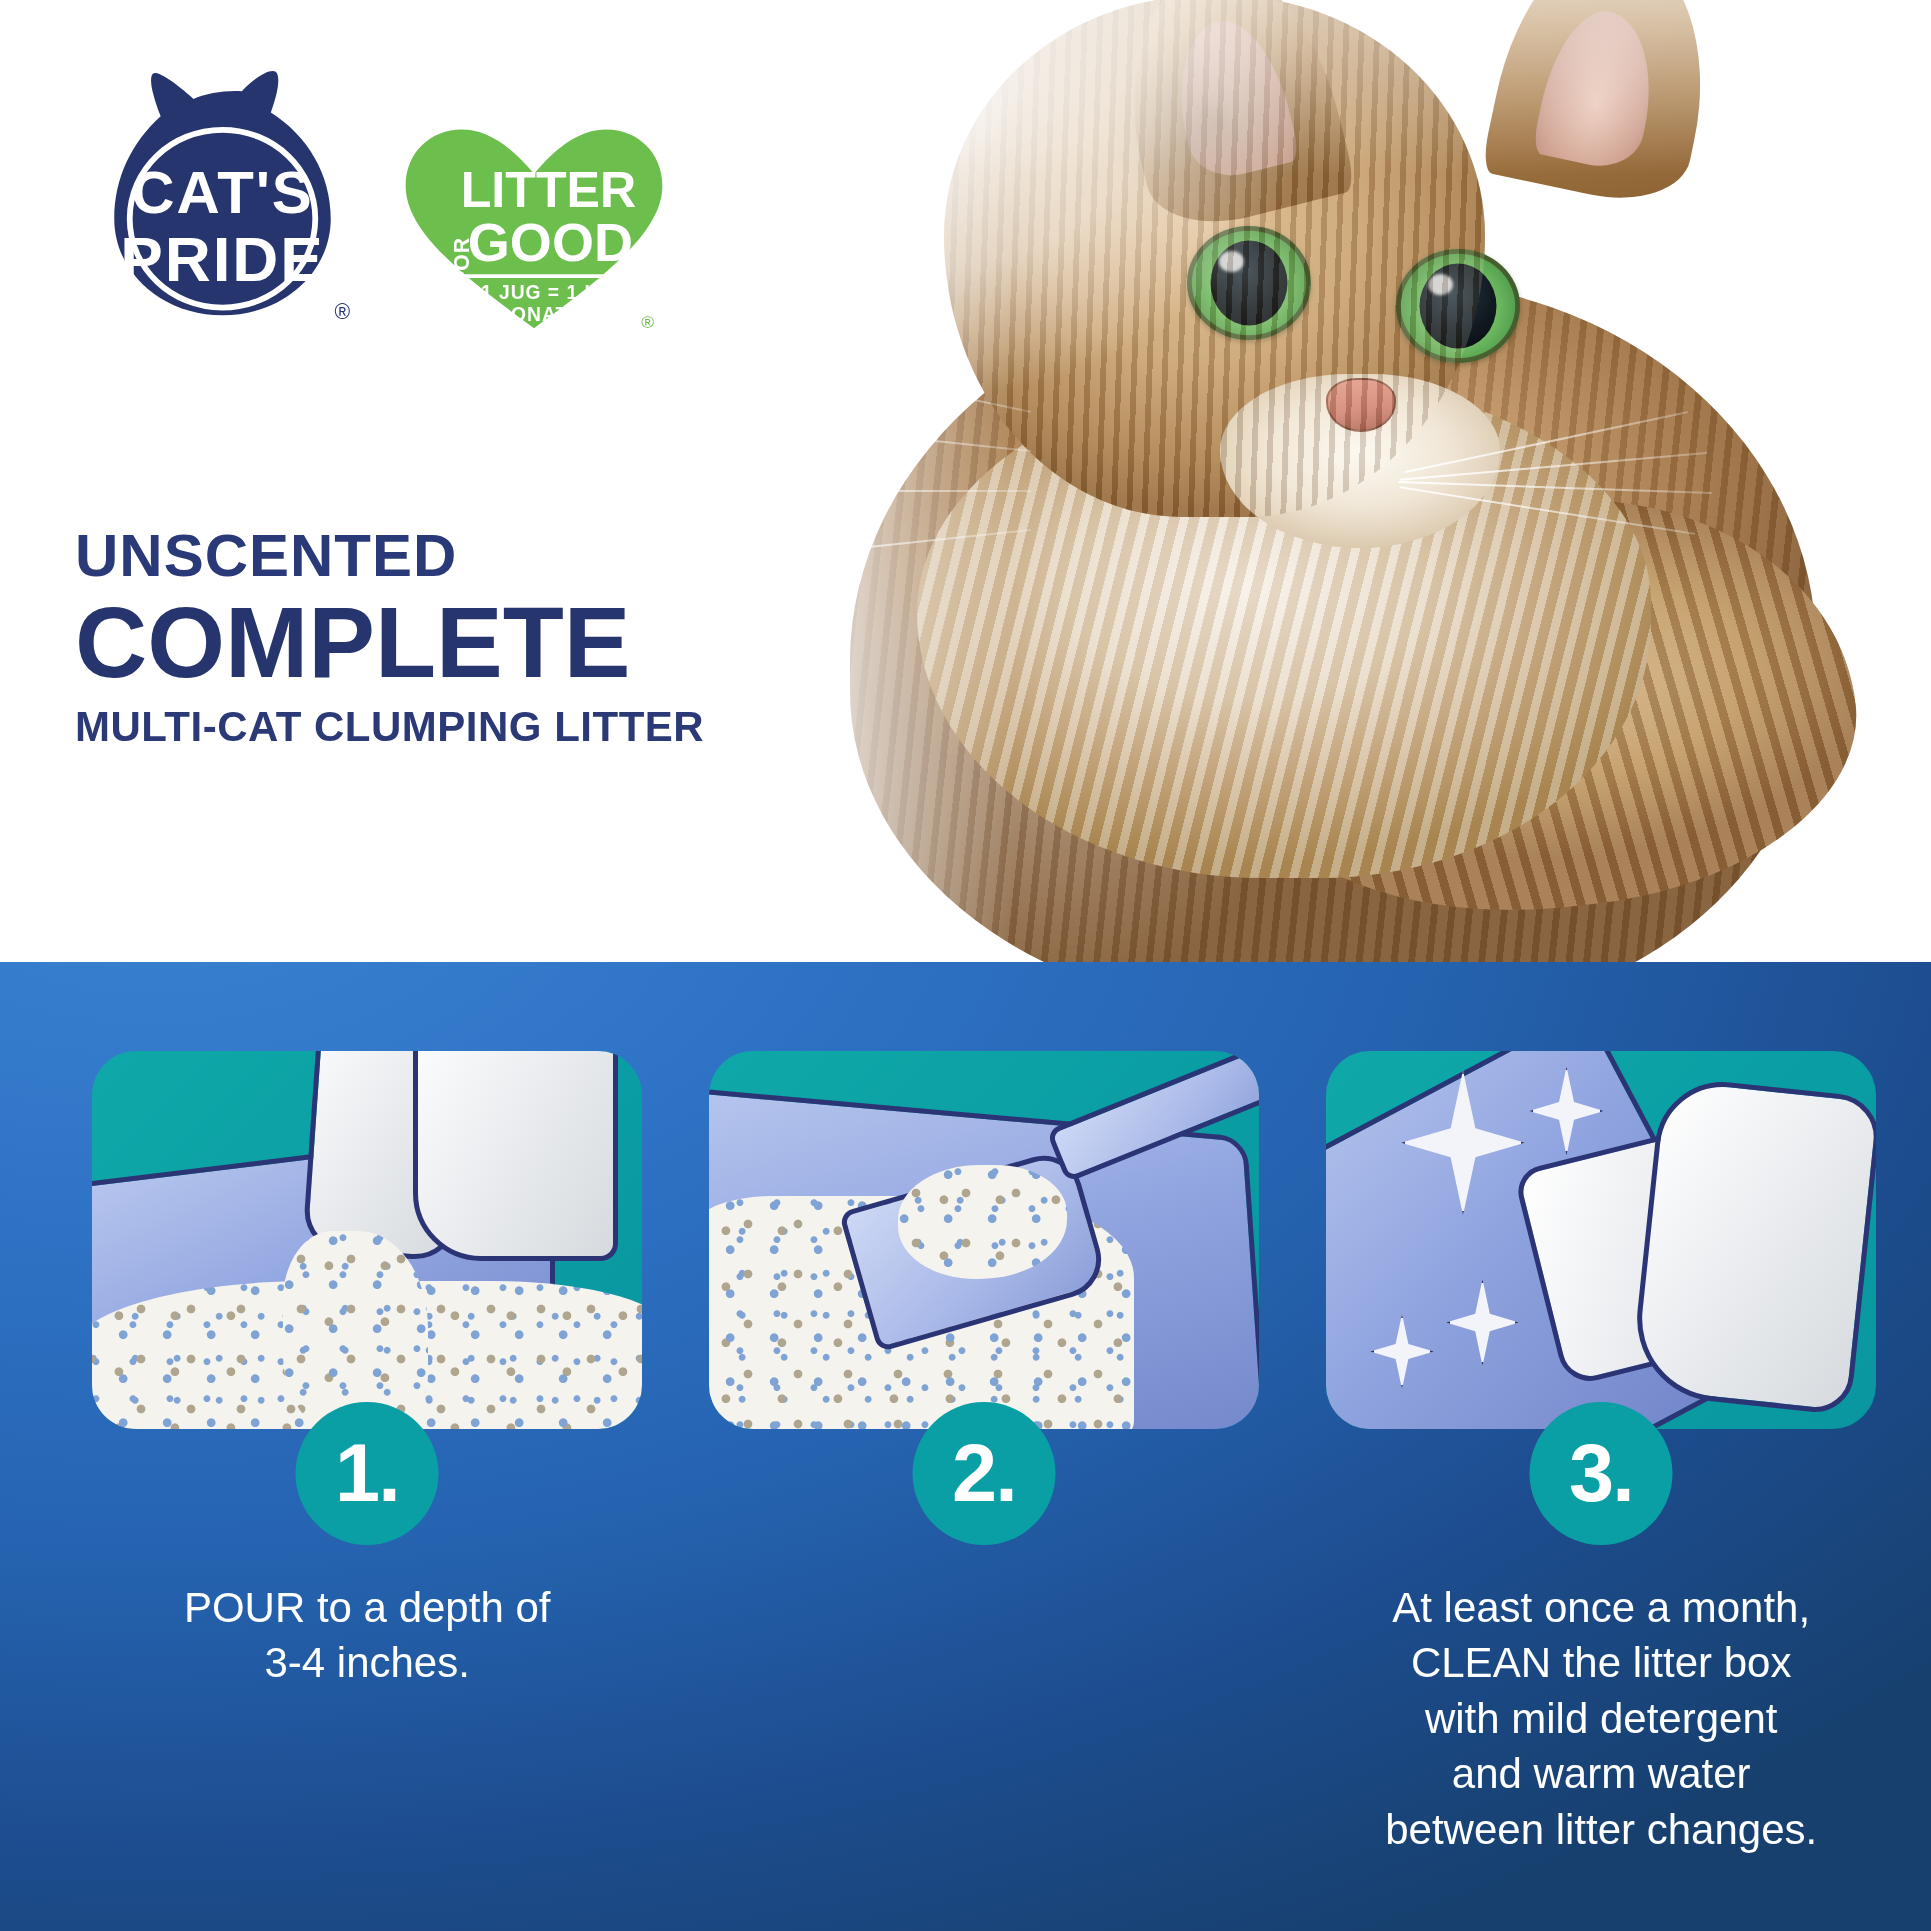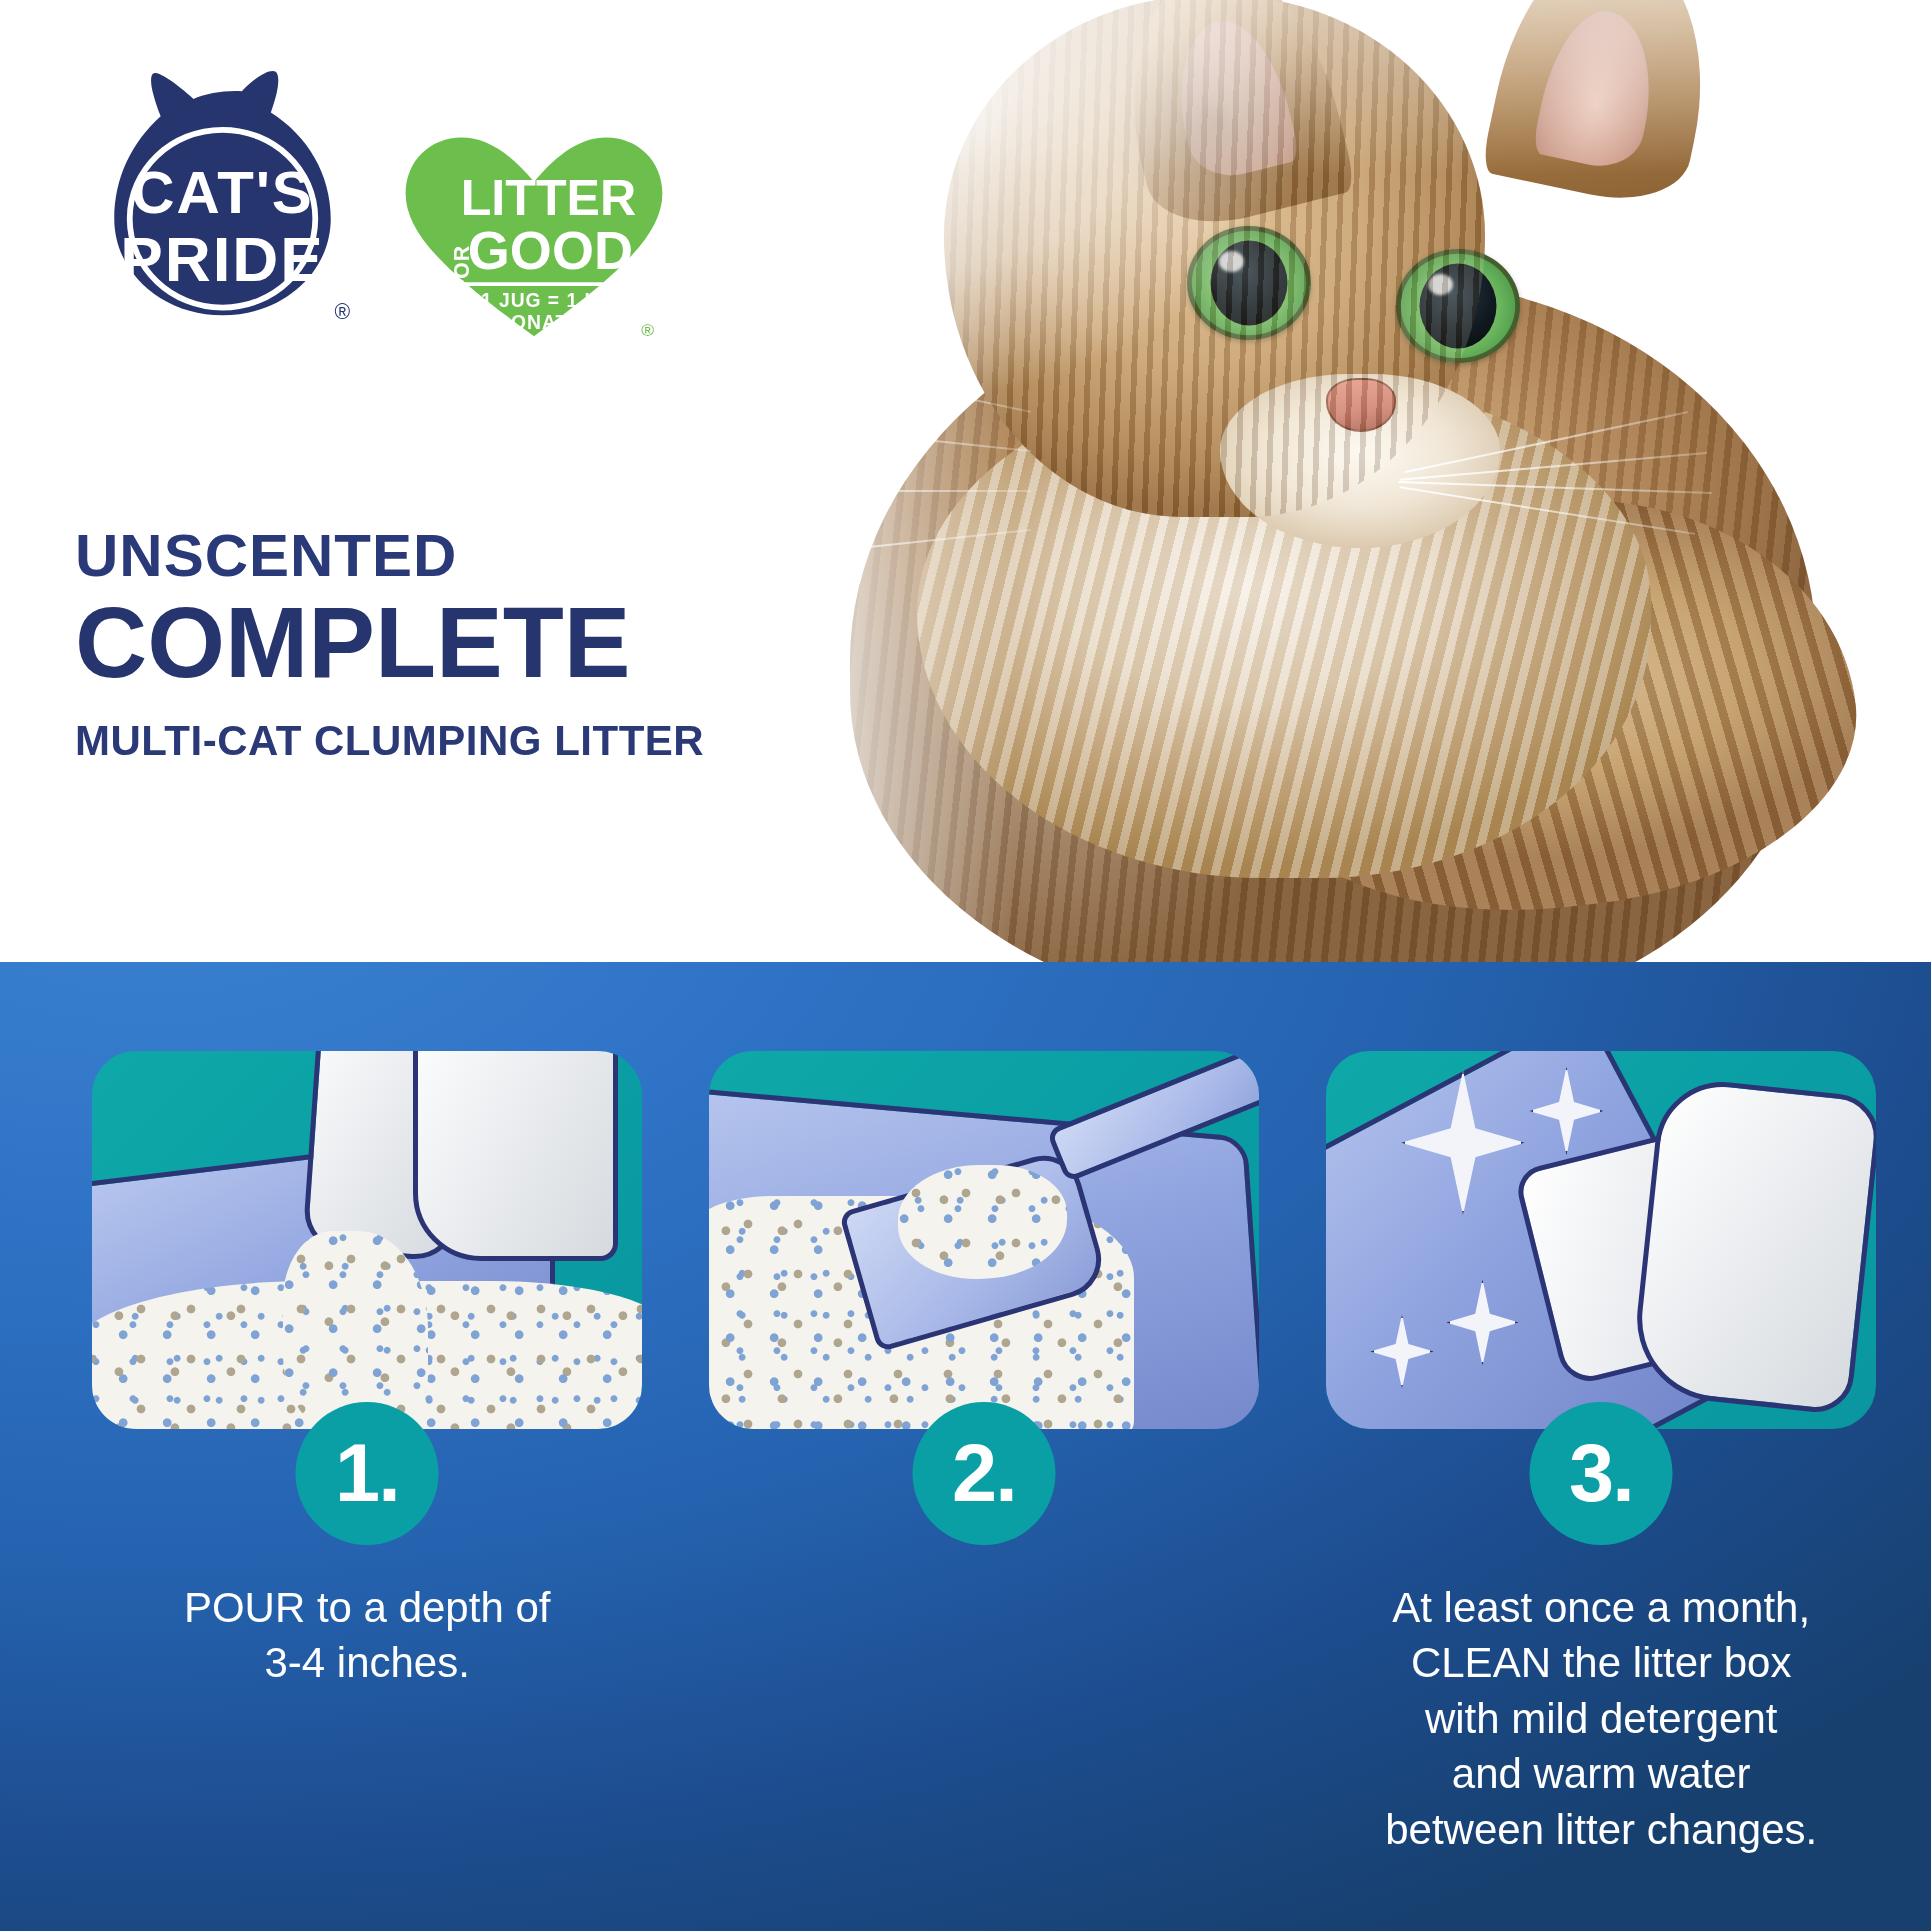--- a/index.html
+++ b/index.html
@@ -12,21 +12,21 @@
   .page { position: relative; width: 1931px; height: 1931px; overflow: hidden; background:#fff; }
 
   
   .top-panel { position: absolute; left:0; top:0; width:1931px; height:1230px; background:#ffffff; overflow:hidden; }
 
   
   .cp-logo { position:absolute; left:93px; top:66px; width:259px; height:261px; }
   .cp-logo svg { width:100%; height:100%; display:block; }
 
   
-  .lfg-logo { position:absolute; left:394px; top:122px; width:280px; height:222px; }
+  .lfg-logo { position:absolute; left:394px; top:114px; width:280px; height:222px; }
   .lfg-logo svg { width:100%; height:100%; display:block; }
 
   
   .cat-wrap { position:absolute; left:734px; top:-39px; width:1217px; height:1072px; }
 
   .cat-body {
     position:absolute; left:116px; top:319px; width:966px; height:734px;
     background:
       radial-gradient(ellipse 55% 48% at 48% 30%, #cfa473 0%, #b98d5d 45%, #96693c 80%, #7d5530 100%);
     border-radius: 48% 44% 40% 44% / 52% 50% 46% 44%;
@@ -125,21 +125,21 @@
     position:absolute; left:0; top:-19.3px; width:100%; height:232px;
     background: linear-gradient(180deg, rgba(255,255,255,.75) 0%, rgba(255,255,255,0) 100%);
     pointer-events:none;
   }
 
   
   .title-block { position:absolute; left:75px; top:526px; width:830px; color:#27356f; }
   .t-unscented { font-size:60px; font-weight:700; letter-spacing:1px; line-height:1.0; color:#2a3a78; }
   .t-complete  { font-size:100px; font-weight:700; letter-spacing:0px; line-height:1.05; color:#27356f; margin-top:3.9px; }
   .t-care      { font-size:100px; font-weight:700; line-height:1.05; color:#27356f; }
-  .t-sub       { font-size:42px; font-weight:600; letter-spacing:0.5px; color:#2b3a76; margin-top:22px; }
+  .t-sub       { font-size:42px; font-weight:600; letter-spacing:0.5px; color:#2b3a76; margin-top:8px; }
 
   
   .bottom-panel {
     position:absolute; left:0; top:962px; width:1931px; height:969px;
     background:
       radial-gradient(ellipse 120% 130% at 8% -10%, #3b82d0 0%, #2f73c6 28%, #2563b0 55%, #1d4d8f 78%, #17406f 100%);
     overflow:hidden;
   }
 
   .steps { position:absolute; left:0; top:0; width:1931px; height:969px; }

